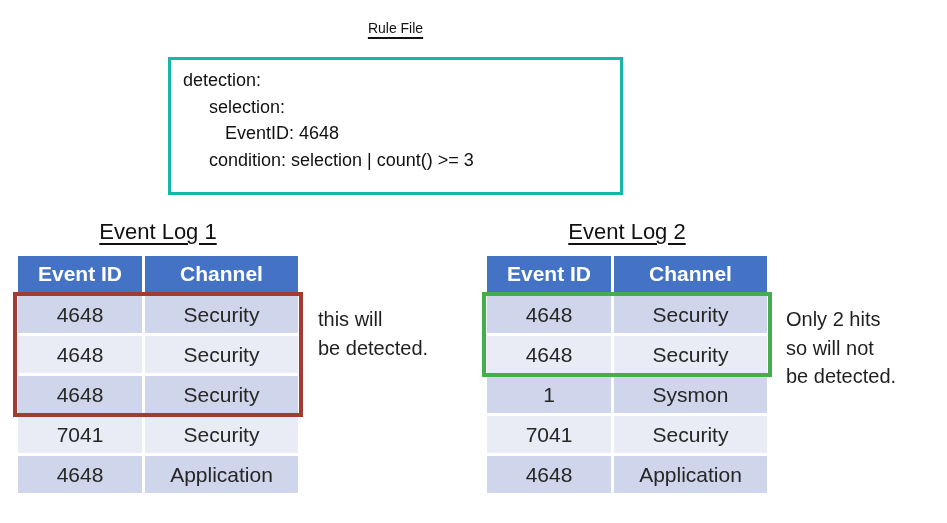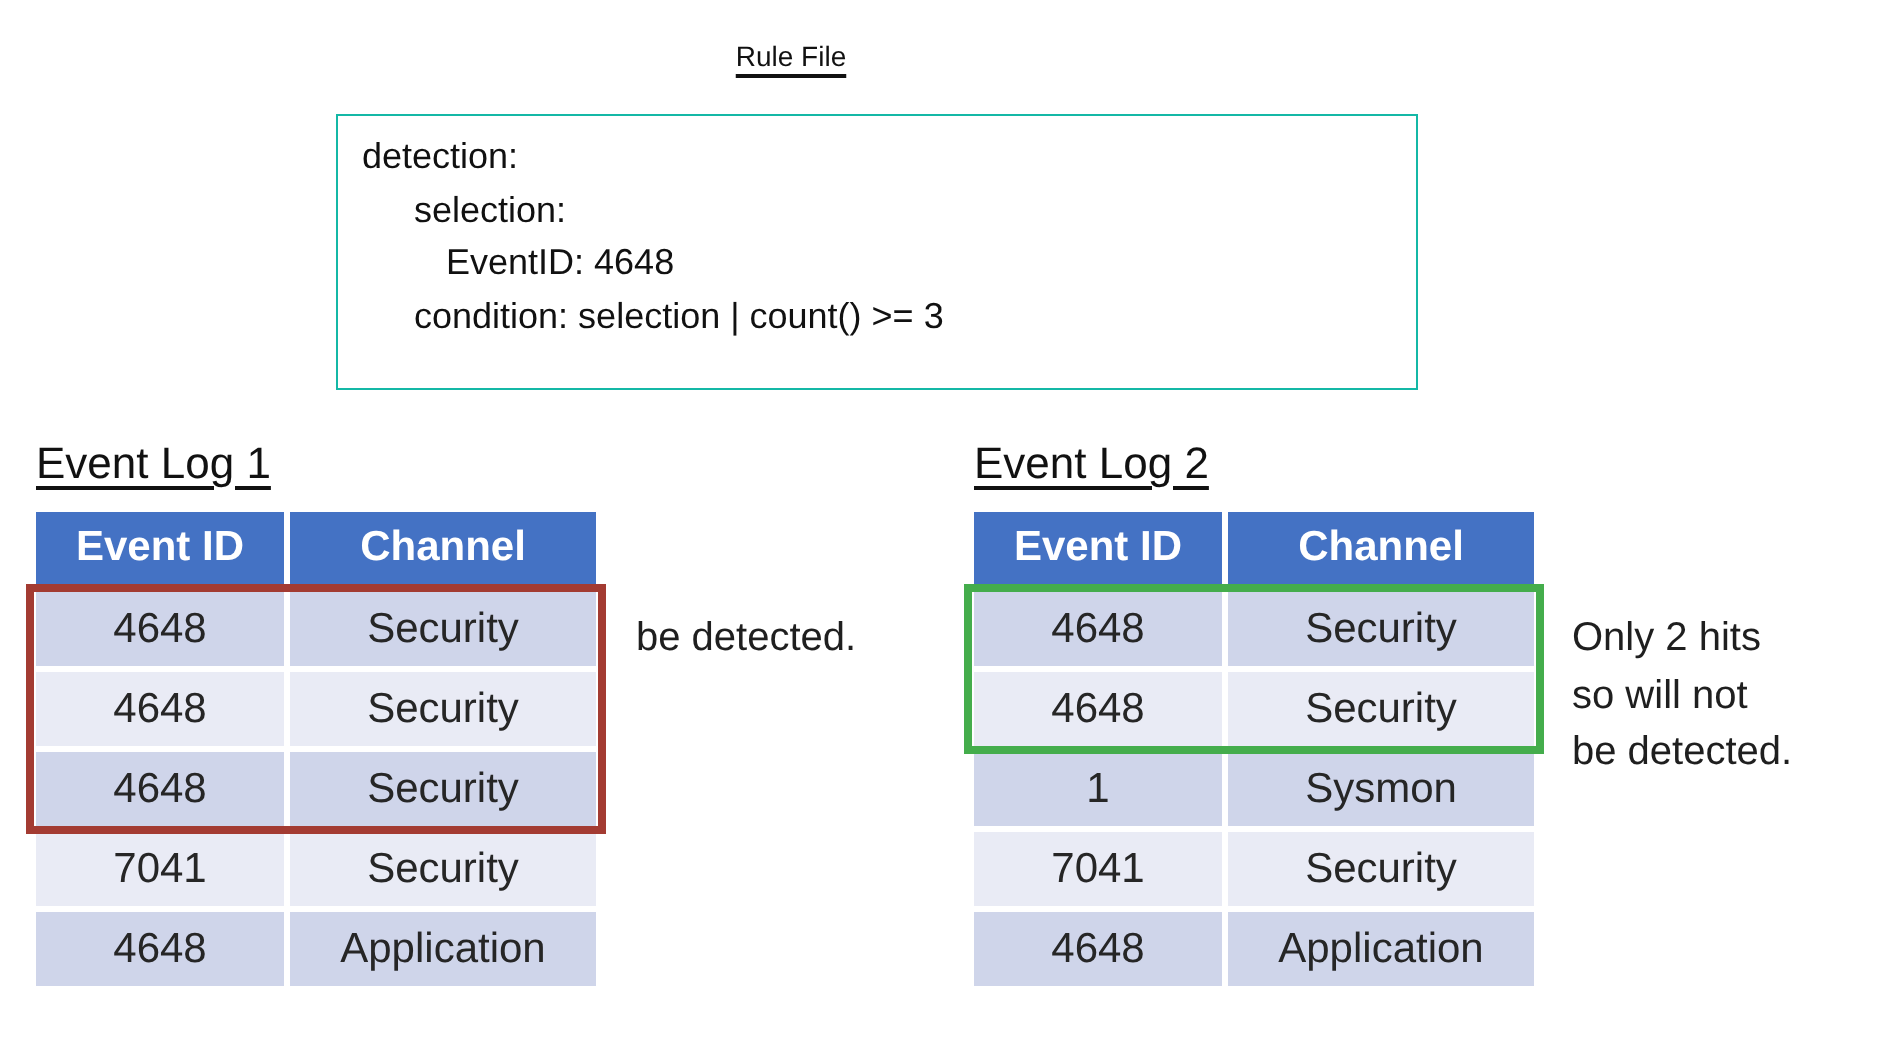--- a/index.html
+++ b/index.html
@@ -16,36 +16,37 @@
   
   .rule-title {
     left: 168px; top: 20px; width: 455px;
     text-align: center;
     font-size: 14px; color: #111;
     text-decoration: underline;
     text-underline-offset: 4px;
     text-decoration-thickness: 1.5px;
   }
   .rule-box {
-    left: 168px; top: 57px; width: 541px; height: 138px;
-    border: 1px solid #14b8a6;
+    left: 168px; top: 57px; width: 455px; height: 138px;
+    border: 3px solid #14b8a6;
     background: #ffffff;
     padding: 7px 0 0 12px;
   }
   .rule-line {
     font-size: 18px; line-height: 26.5px; color: #111;
     white-space: pre;
   }
   .indent-0 { padding-left: 0; }
   .indent-1 { padding-left: 26px; }
   .indent-2 { padding-left: 42px; }
 
   
   .log-title {
     top: 219px; width: 280px;
+    text-align: center;
     font-size: 22px; color: #111;
     text-decoration: underline;
     text-underline-offset: 4px;
     text-decoration-thickness: 1.5px;
   }
   .log1-title { left: 18px; }
   .log2-title { left: 487px; }
 
   .tbl { top: 256px; width: 280px; }
   .tbl1 { left: 18px; }
@@ -126,20 +127,21 @@
     <div class="td">7041</div>
     <div class="td">Security</div>
   </div>
   <div class="tr band-dark">
     <div class="td">4648</div>
     <div class="td">Application</div>
   </div>
 </div>
 <div class="abs overlay overlay-red"></div>
 <div class="abs note note1">
+  <div>this will</div>
   <div>be detected.</div>
 </div>
 
 <div class="abs log-title log2-title">Event Log 2</div>
 <div class="abs tbl tbl2">
   <div class="thead">
     <div class="th">Event ID</div>
     <div class="th">Channel</div>
   </div>
   <div class="tr band-dark">

